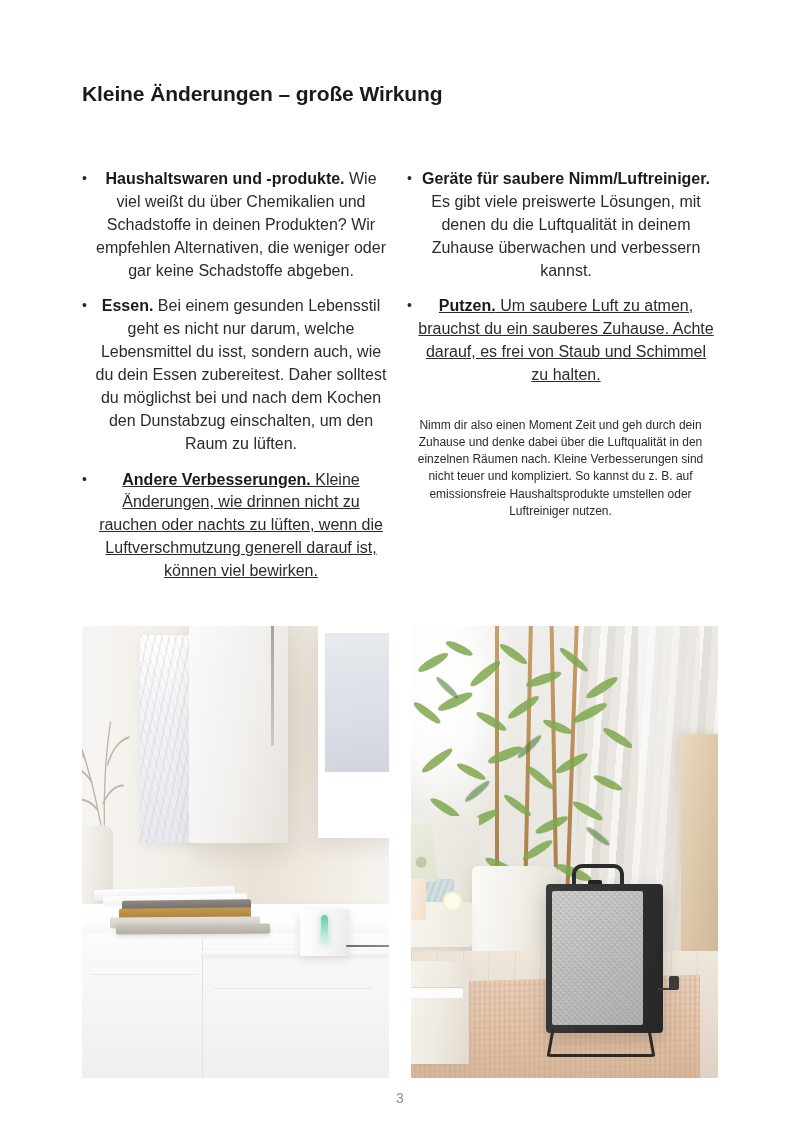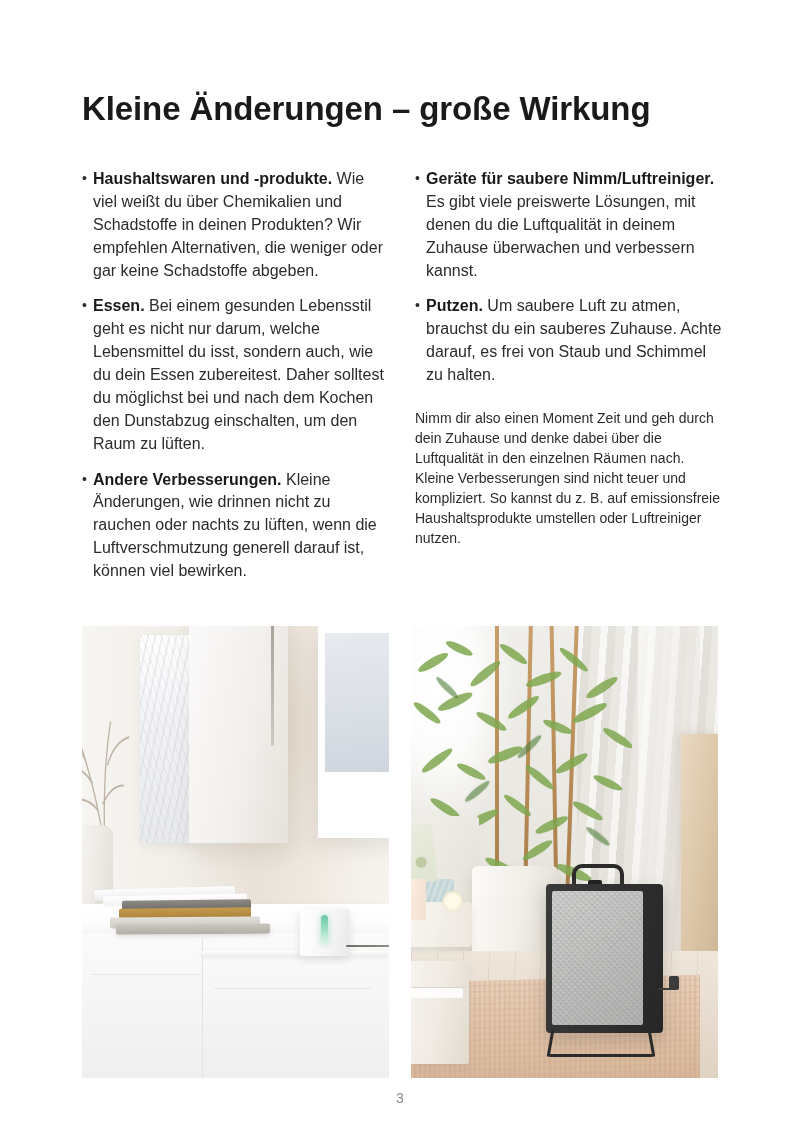--- a/index.html
+++ b/index.html
@@ -20,21 +20,21 @@
     inset: 0;
     background: #ffffff;
   }
 
   
   .heading {
     position: absolute;
     left: 82px;
     top: 68px;
     width: 640px;
-    font-size: 33px;
+    font-size: 21px;
     font-weight: 700;
     letter-spacing: -0.1px;
     color: #1a1a1a;
     line-height: 1.15;
   }
 
   
   .intro {
     position: absolute;
     left: 82px;
@@ -45,55 +45,56 @@
     color: #2b2b2b;
   }
 
   
   .columns {
     position: absolute;
     left: 82px;
     top: 168px;
     width: 640px;
     display: flex;
-    gap: 26px;
+    gap: 18px;
+    text-align: center;
   }
   .col {
     width: 307px;
   }
   ul.bullets {
     list-style: none;
     margin: 0;
     padding: 0;
   }
   ul.bullets > li {
     position: relative;
     padding-left: 11px;
     margin-bottom: 13px;
     font-size: 16px;
     line-height: 1.43;
     color: #2b2b2b;
   }
-  ul.bullets > li:last-child { margin-bottom: 0; }
+  ul.bullets > li:last-child { margin-bottom: 0; text-decoration: underline; }
   ul.bullets > li::before {
     content: "\2022";
     position: absolute;
     left: 0;
     top: 0;
     font-size: 14px;
     line-height: 1.55;
     color: #2b2b2b;
   }
   .lead {
     font-weight: 700;
     color: #1a1a1a;
   }
   .closing {
-    margin-top: 21px;
-    font-size: 14px;
+    margin-top: 30px;
+    font-size: 12px;
     line-height: 1.43;
     color: #2b2b2b;
   }
 
   
   .photos {
     position: absolute;
     left: 82px;
     top: 626px;
     width: 636px;

